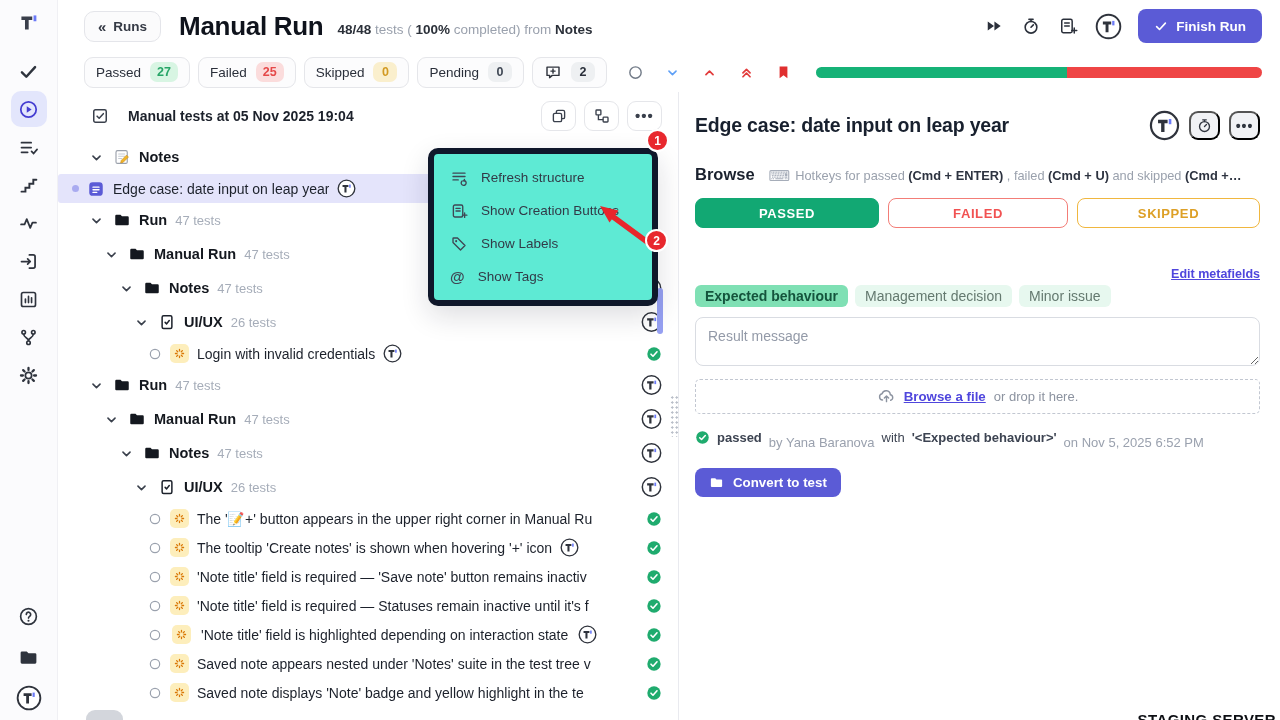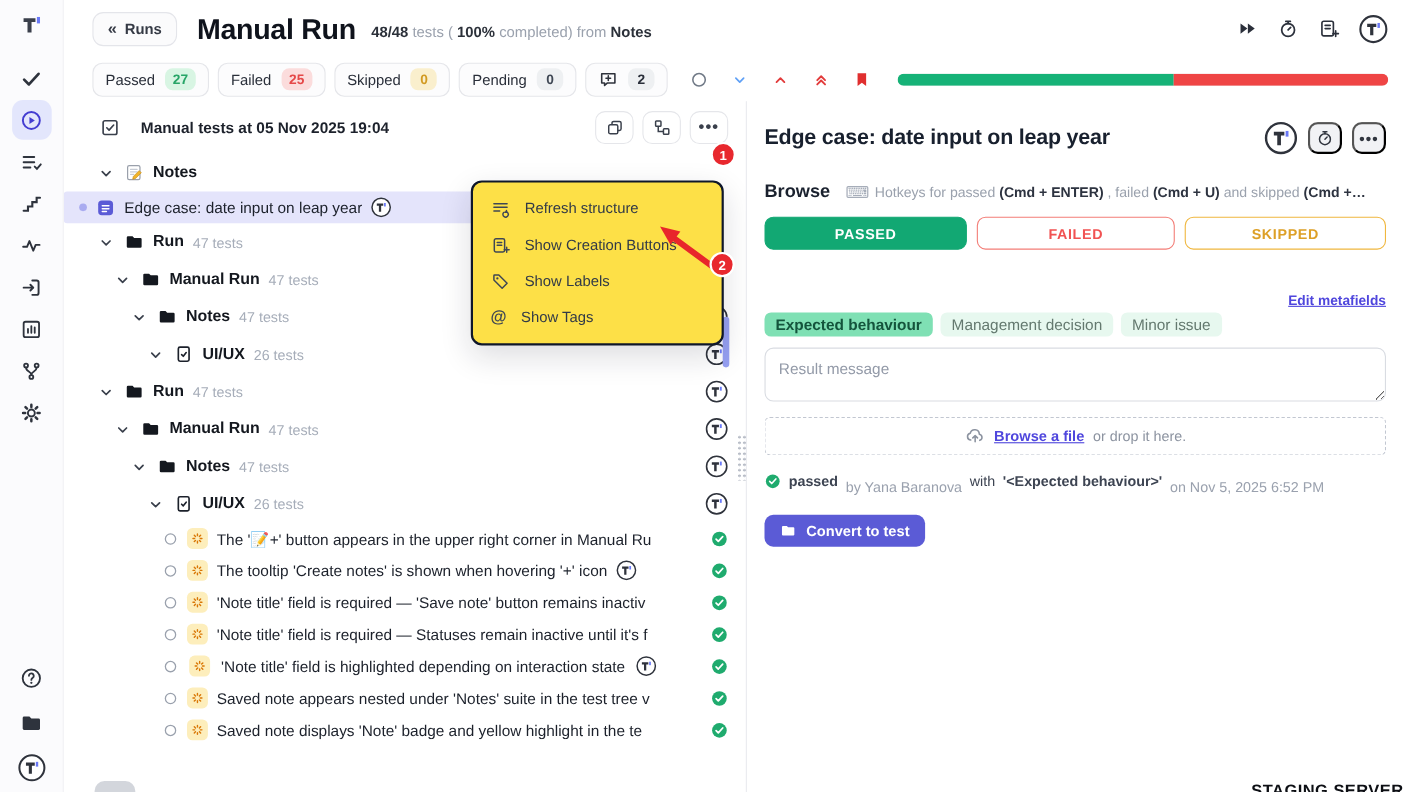--- a/index.html
+++ b/index.html
@@ -75,21 +75,21 @@
               justify-content:center; flex:0 0 auto; }
   .rowright { position:absolute; right:16px; top:50%; transform:translateY(-50%); display:flex; }
   .chev-lead { color:#3a404c; flex:0 0 auto; }
   .circ-lead { color:#9aa1ad; flex:0 0 auto; }
   .tree-scrollthumb { position:absolute; right:15px; top:196px; width:6px; height:46px; border-radius:3px; background:#96a0f2; }
   .grip { position:absolute; left:612px; top:303px; width:9px; height:42px; z-index:6;
           background-image:radial-gradient(#b9bec8 1px, transparent 1.2px); background-size:4.5px 5px; }
   .pill-cut { position:absolute; left:28px; bottom:-10px; width:37px; height:20px; border-radius:9px; background:#d3d6dc; }
 
   
-  .ctxmenu { position:absolute; left:370px; top:72px; width:230px; background:#fde047; border:2px solid #0f172a;
+  .ctxmenu { position:absolute; left:370px; top:56px; width:230px; background:#5eead4; border:6px solid #0f172a;
              border-radius:10px; box-shadow:0 10px 28px rgba(20,24,40,.14); padding:7px 0; z-index:20; }
   .ctx-item { display:flex; align-items:center; gap:13px; height:33px; padding:0 16px; font-size:13.5px; color:#323a47; cursor:pointer; }
   .ctx-item .mi { color:#3f4754; display:flex; }
   .num-badge { position:absolute; width:23px; height:23px; border-radius:50%; background:#e8282e; border:2px solid #fff;
                color:#fff; font-size:12px; font-weight:700; display:flex; align-items:center; justify-content:center; z-index:30; }
   .badge-1 { left:588px; top:37px; }
   .badge-2 { left:587px; top:137px; }
   .arrow-svg { position:absolute; left:520px; top:100px; z-index:25; pointer-events:none; }
 
   
@@ -388,20 +388,26 @@
             <svg class="ic" width="20" height="20">
               <use href="#i-doc-plus"></use>
             </svg>
           </span>
           <span class="tib">
             <svg class="ic" width="27" height="27">
               <use href="#i-logoC"></use>
             </svg>
           </span>
         </span>
+      <button class="btn-finish">
+        <svg class="ic" width="14" height="14">
+            <use href="#i-check"></use>
+          </svg>
+        <span>Finish Run</span>
+      </button>
     </header>
 
     <div class="filterrow" id="filterrow">
       <button class="chip">
           <span>Passed</span>
           <span class="cnt passed">27</span>
         </button>
         <button class="chip">
           <span>Failed</span>
           <span class="cnt failed">25</span>
@@ -548,20 +554,41 @@
                 <use href="#i-doc"></use>
               </svg>
               <span class="lbl">UI/UX</span>
               <span class="cnt2">26 tests</span>
               <span class="rowright">
                 <svg class="ic" width="21" height="21">
                   <use href="#i-logoC"></use>
                 </svg>
               </span>
             </div>
+            <div class="trow test" style="padding-left: 90px;">
+              <span class="circ-lead">
+                <svg class="ic" width="14" height="14">
+                  <use href="#i-circ"></use>
+                </svg>
+              </span>
+              <span class="sparkbox">
+                <svg class="ic" width="13" height="13">
+                  <use href="#i-spark"></use>
+                </svg>
+              </span>
+              <span class="lbl">Login with invalid credentials</span>
+              <svg class="ic" width="19" height="19">
+                <use href="#i-logoC"></use>
+              </svg>
+              <span class="rowright">
+                <svg class="ic" width="16" height="16">
+                  <use href="#i-okc"></use>
+                </svg>
+              </span>
+            </div>
             <div class="trow suite" style="padding-left: 30px;">
               <span class="chev-lead">
                 <svg class="ic" width="17" height="17">
                   <use href="#i-chev"></use>
                 </svg>
               </span>
               <svg class="ic" width="18" height="18" style="color: rgb(20, 24, 31);">
                 <use href="#i-folder"></use>
               </svg>
               <span class="lbl">Run</span>

